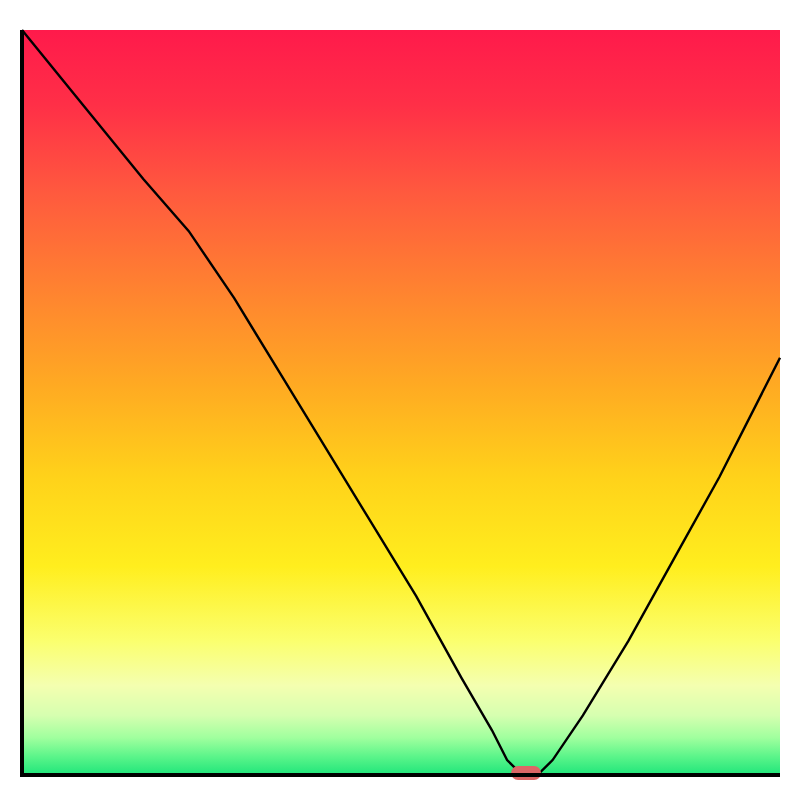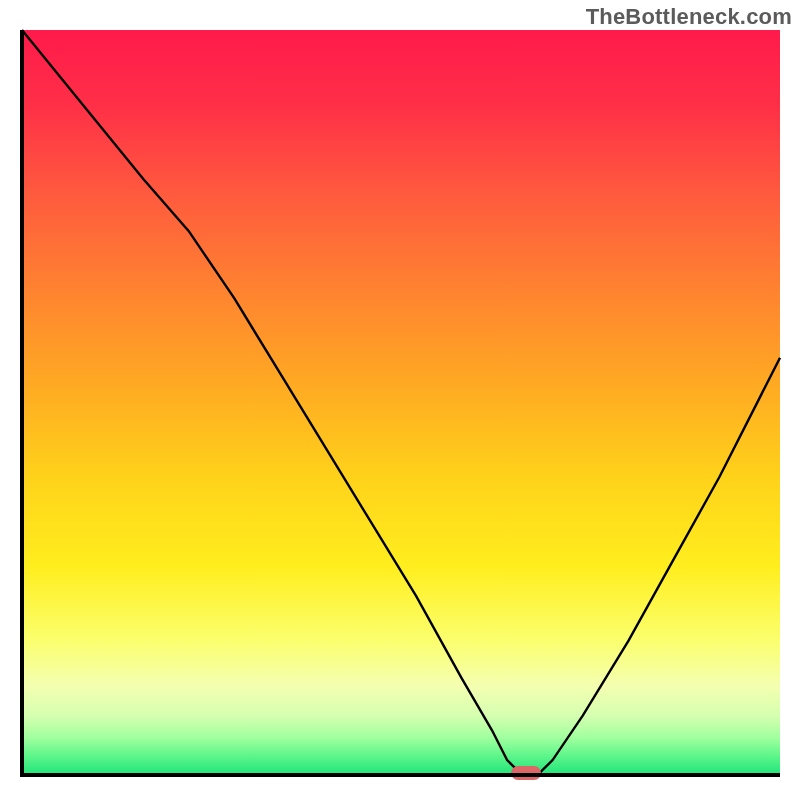--- a/index.html
+++ b/index.html
@@ -27,21 +27,20 @@
   svg {
     position: absolute;
     top: 0;
     left: 0;
   }
 </style>
 </head>
 <body>
 <div class="container">
 
-  <div class="watermark">TheBottleneck.com</div>
 
   <svg id="chart-svg" width="800" height="800" viewBox="0 0 800 800">
     <defs>
       <linearGradient id="bg-grad" x1="0" y1="0" x2="0" y2="1">
 
       <stop offset="0%" stop-color="#ff1a4b"></stop>
           <stop offset="10%" stop-color="#ff2f47"></stop>
           <stop offset="22%" stop-color="#ff5a3e"></stop>
           <stop offset="35%" stop-color="#ff8330"></stop>
           <stop offset="48%" stop-color="#ffab22"></stop>

